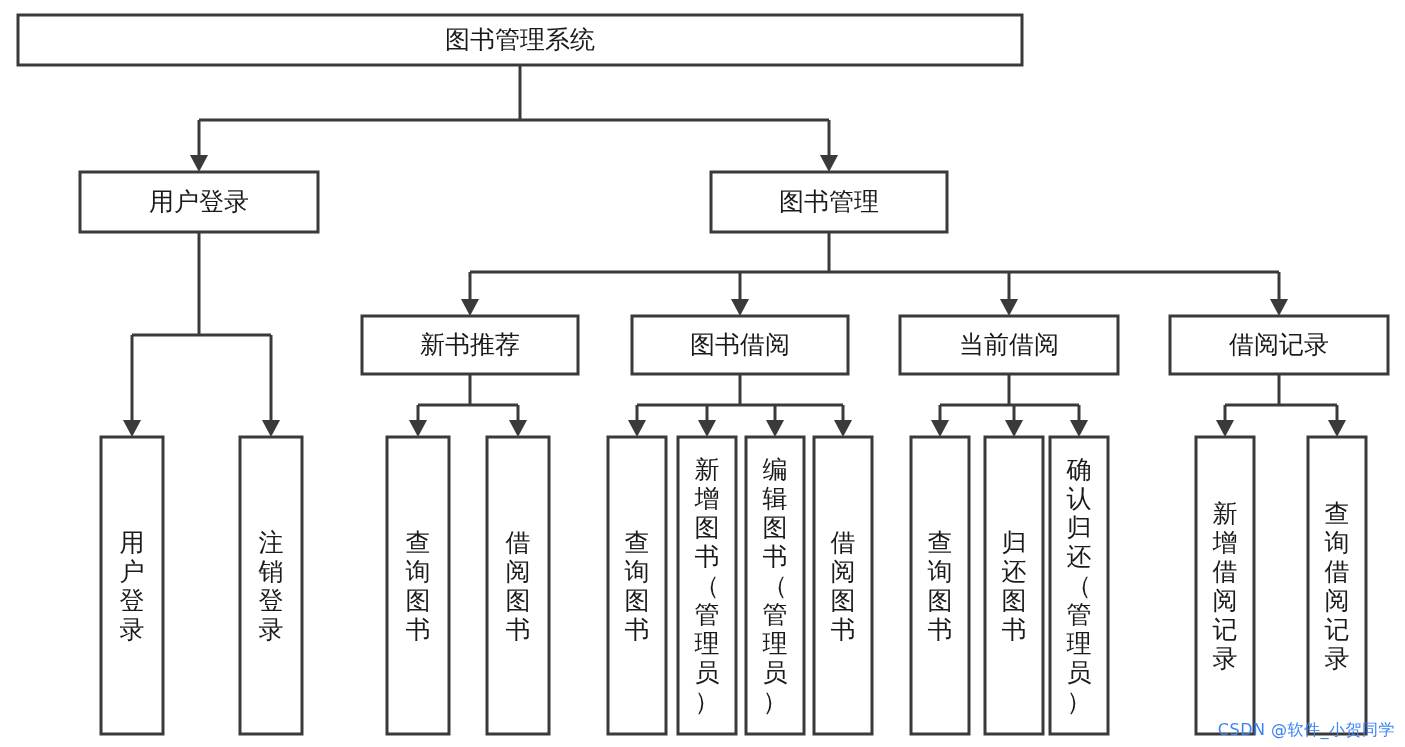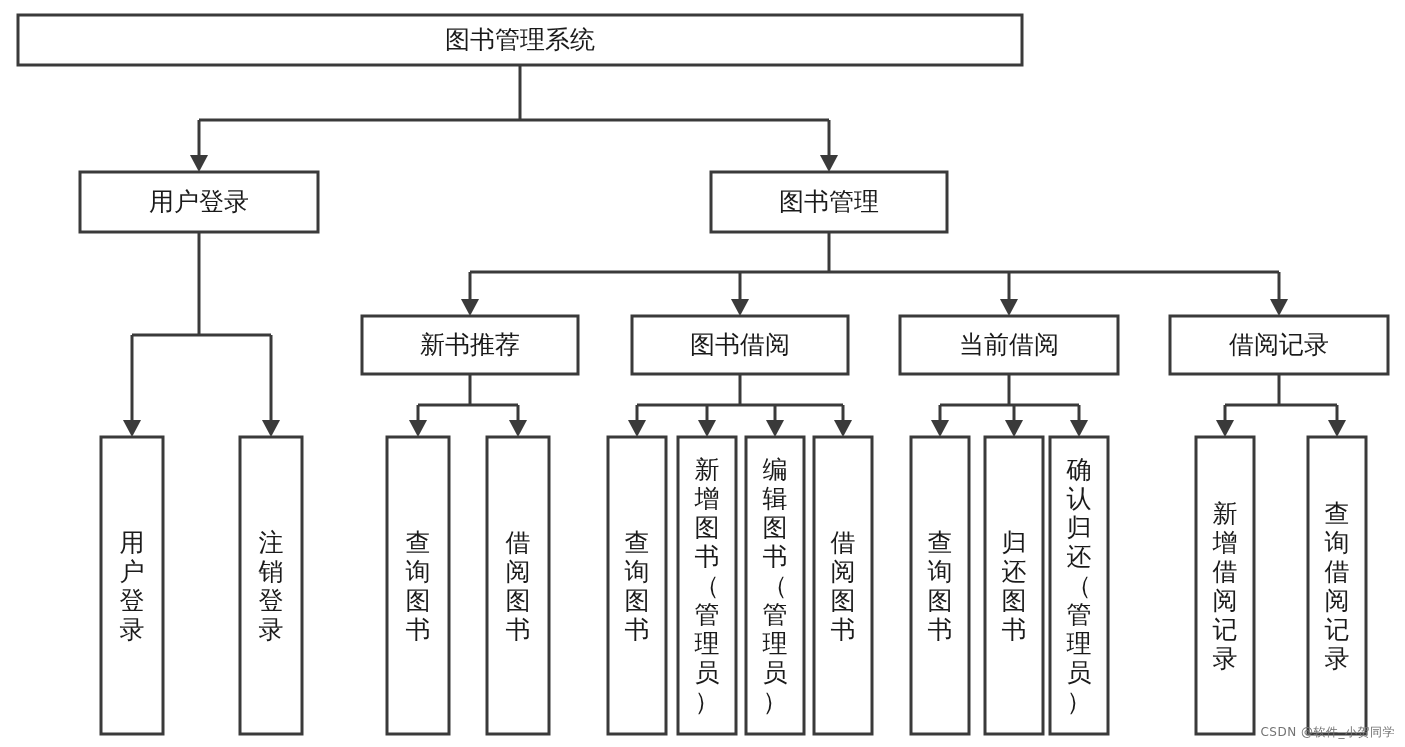--- a/index.html
+++ b/index.html
@@ -52,22 +52,22 @@
     font-family: "DejaVu Sans", "Liberation Sans", sans-serif;
     font-size: 25px;
     fill: #1a1a1a;
     text-anchor: middle;
   }
   .watermark {
     position: absolute;
     right: 10px;
     bottom: 6px;
     font-family: "DejaVu Sans", "Liberation Sans", sans-serif;
-    font-size: 12px;
-    color: #737373;
+    font-size: 16px;
+    color: #3b82f6;
     letter-spacing: 0.5px;
     white-space: nowrap;
     user-select: none;
   }
 </style>
 </head>
 <body>
 
 <div id="diagram-root">
   <svg class="tree-canvas" viewBox="0 0 1405 747" xmlns="http://www.w3.org/2000/svg">

